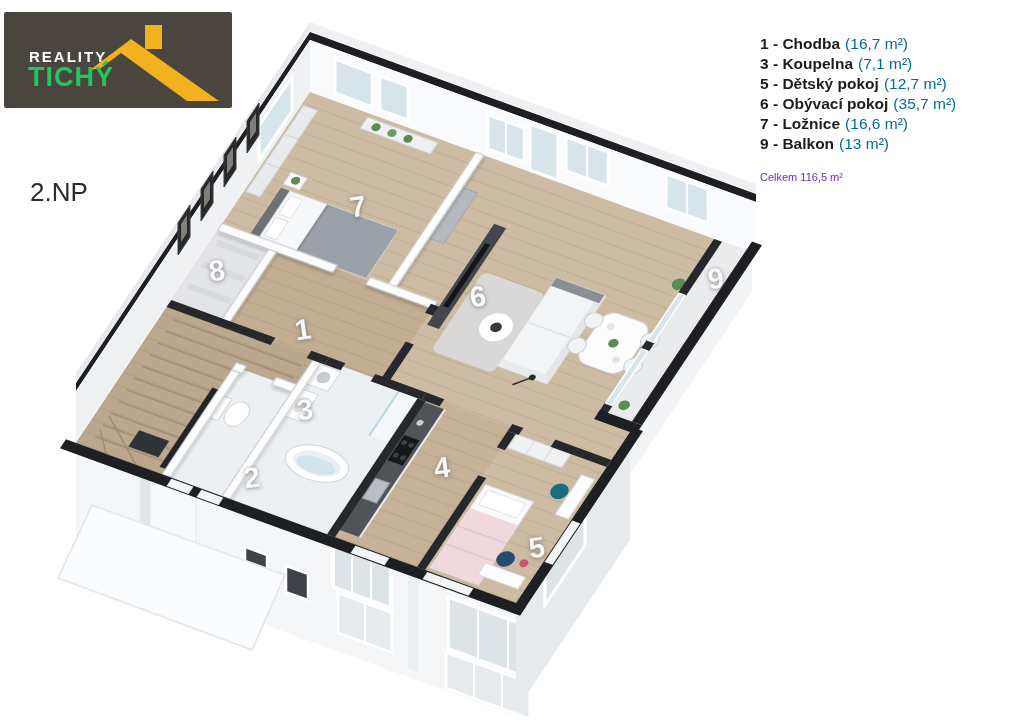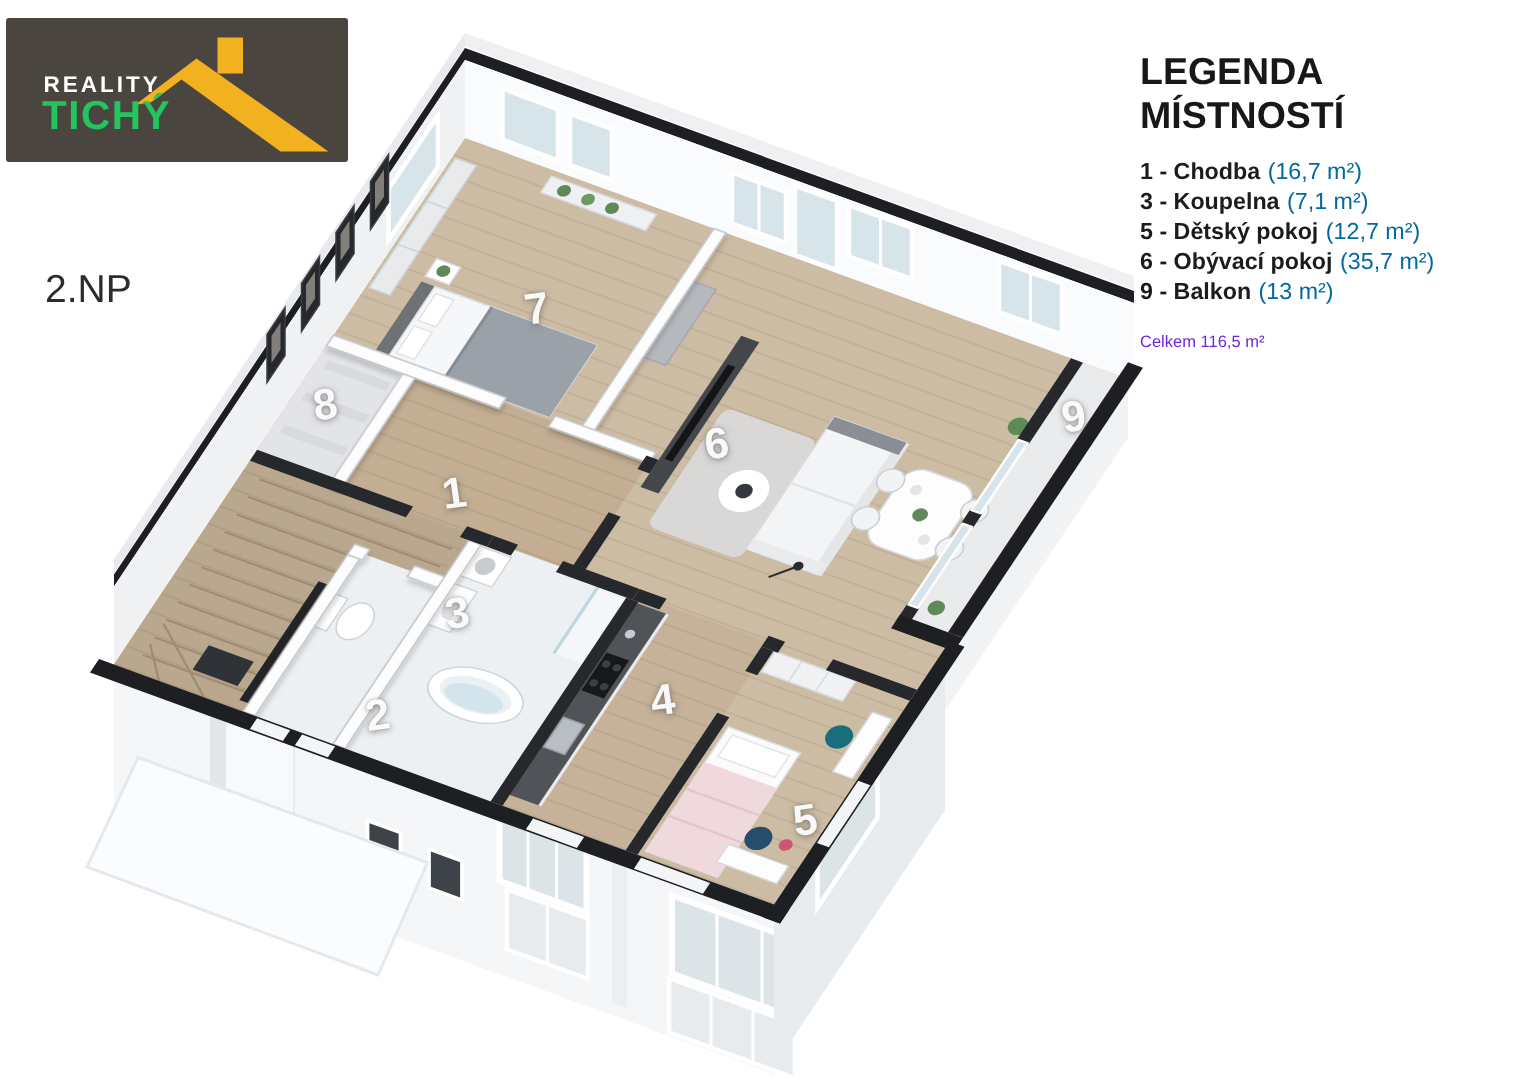--- a/index.html
+++ b/index.html
@@ -300,24 +300,24 @@
       <div style="left: 305px; top: 410px;">3</div>
       <div style="left: 442px; top: 468px;">4</div>
       <div style="left: 537px; top: 548px;">5</div>
       <div style="left: 478px; top: 297px;">6</div>
       <div style="left: 358px; top: 207px;">7</div>
       <div style="left: 217px; top: 271px;">8</div>
       <div style="left: 716px; top: 279px;">9</div>
     </div>
 
   <div class="legend">
-    <h2>LEGENDA MÍSTNOSTÍ</h2>
     <ul id="legend-list">
         <li><span class="l-label">1 - Chodba</span><span class="l-area">(16,7 m²)</span></li>
         <li><span class="l-label">3 - Koupelna</span><span class="l-area">(7,1 m²)</span></li>
         <li><span class="l-label">5 - Dětský pokoj</span><span class="l-area">(12,7 m²)</span></li>
         <li><span class="l-label">6 - Obývací pokoj</span><span class="l-area">(35,7 m²)</span></li>
+        <li><span class="l-label">7 - Ložnice</span><span class="l-area">(16,6 m²)</span></li>
         <li><span class="l-label">9 - Balkon</span><span class="l-area">(13 m²)</span></li>
       </ul>
     <div class="total">Celkem 116,5 m²</div>
   </div>
 
 </div>
 
 </body></html>

